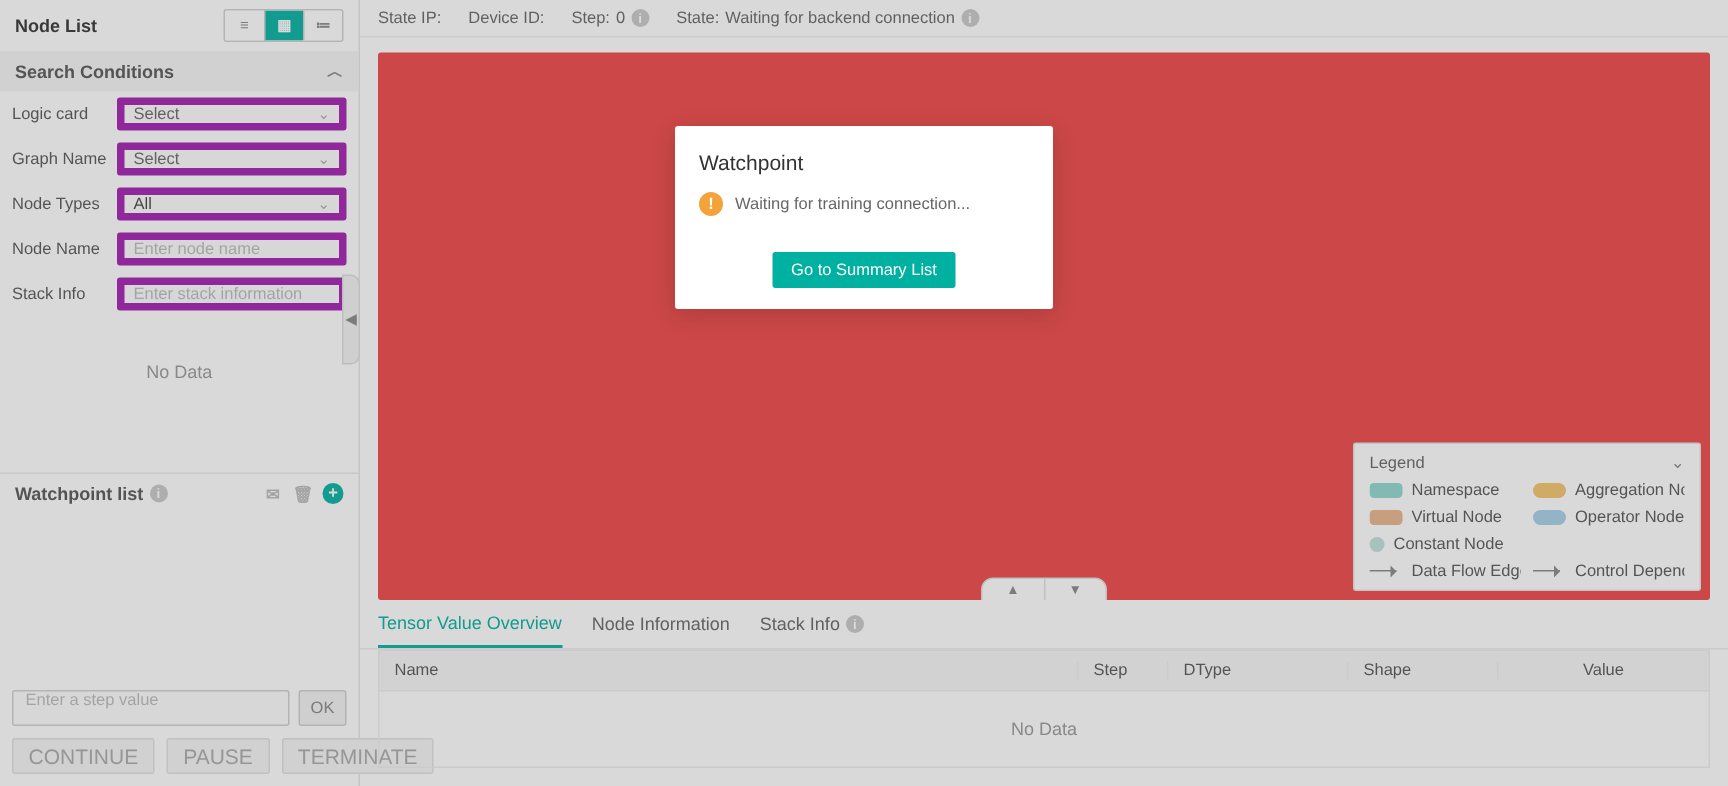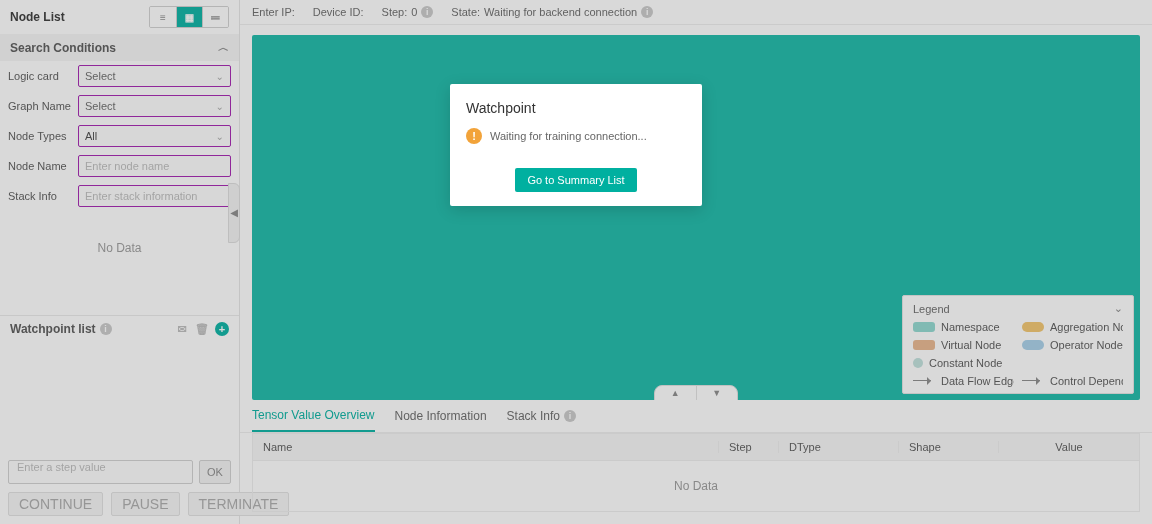--- a/index.html
+++ b/index.html
@@ -11,21 +11,21 @@
   .panel-header { display: flex; align-items: center; justify-content: space-between; padding: 6px 10px; font-size: 12px; font-weight: bold; color: #333; }
   .view-toggle { display: flex; border: 1px solid #d0d0d0; border-radius: 2px; overflow: hidden; }
   .view-btn { width: 26px; height: 20px; display: flex; align-items: center; justify-content: center; background: #fff; cursor: pointer; font-size: 10px; color: #888; }
   .view-btn.active { background: #00b0a0; color: #fff; }
   .view-btn + .view-btn { border-left: 1px solid #d0d0d0; }
   .section-header { display: flex; align-items: center; justify-content: space-between; padding: 6px 10px; background: #f5f5f5; font-weight: bold; color: #555; cursor: pointer; }
   .chev { font-size: 11px; color: #888; }
 
   .form-row { display: flex; align-items: center; padding: 4px 8px; gap: 6px; }
   .form-label { width: 64px; font-size: 11px; color: #555; }
-  .select-box, .text-input { flex: 1; height: 22px; border: 1px solid #a21caf; background: #fdfdfd; border-radius: 2px; display: flex; align-items: center; justify-content: space-between; padding: 0 6px; color: #999; font-size: 11px; position: relative; }
+  .select-box, .text-input { flex: 1; height: 22px; border: 5px solid #a21caf; background: #fdfdfd; border-radius: 2px; display: flex; align-items: center; justify-content: space-between; padding: 0 6px; color: #999; font-size: 11px; position: relative; }
   .select-box .sel-val { color: #666; }
   .select-box .caret { color: #aaa; font-size: 10px; }
   .text-input input { border: none; outline: none; width: 100%; background: transparent; font-size: 11px; color: #333; }
   .text-input input::placeholder { color: #bbb; }
 
   .no-data { text-align: center; color: #999; padding: 30px 0; font-size: 12px; }
 
   .sidebar-spacer { flex: 1; }
 
   .watch-header { display: flex; align-items: center; justify-content: space-between; padding: 6px 10px; border-top: 1px solid #eaeaea; font-weight: bold; color: #555; }
@@ -42,21 +42,21 @@
   .ctrl-row { display: flex; gap: 8px; }
   .ctrl-btn { flex: 0 0 auto; padding: 4px 10px; height: 24px; border: 1px solid #e0e0e0; background: #f5f5f5; color: #aaa; border-radius: 2px; font-size: 14px; cursor: not-allowed; display:flex; align-items:center; justify-content:center; }
 
   
   .main { flex: 1; height: 100%; display: flex; flex-direction: column; position: relative; }
   .topbar { display: flex; align-items: center; gap: 18px; padding: 6px 12px; font-size: 11px; color: #666; border-bottom: 1px solid #eee; }
   .topbar .item { display: flex; align-items: center; gap: 4px; }
   .info-dot { width: 12px; height: 12px; border-radius: 50%; background: #c8c8c8; color: #fff; display: inline-flex; align-items: center; justify-content: center; font-size: 9px; font-weight: bold; cursor: pointer; }
 
   .canvas-wrap { flex: 1; padding: 10px 12px 0 12px; position: relative; }
-  .canvas { width: 100%; height: 100%; background: #14b8a6; border-radius: 2px; position: relative; overflow: hidden; }
+  .canvas { width: 100%; height: 100%; background: #ef4444; border-radius: 2px; position: relative; overflow: hidden; }
 
   .collapse-handle { position: absolute; left: -12px; top: 50%; transform: translateY(-50%); width: 12px; height: 60px; background: #f2f2f2; border: 1px solid #ddd; border-radius: 0 6px 6px 0; display:flex; align-items:center; justify-content:center; color:#888; font-size:10px; cursor:pointer; }
 
   .legend-box { position: absolute; right: 6px; bottom: 6px; width: 232px; background: #fff; border: 1px solid #e5e5e5; border-radius: 2px; padding: 6px 10px; font-size: 11px; color: #555; }
   .legend-title { display: flex; justify-content: space-between; align-items: center; margin-bottom: 6px; color: #666; }
   .legend-grid { display: grid; grid-template-columns: 1fr 1fr; row-gap: 6px; column-gap: 8px; }
   .legend-item { display: flex; align-items: center; gap: 6px; white-space: nowrap; overflow: hidden; text-overflow: ellipsis; }
   .swatch { width: 22px; height: 10px; border-radius: 3px; flex: 0 0 auto; }
   .swatch.ns { background: #8ed8cf; }
   .swatch.agg { background: #f2c46b; border-radius: 5px; }
@@ -184,21 +184,21 @@
         <div class="ctrl-btn">PAUSE</div>
         <div class="ctrl-btn">TERMINATE</div>
       </div>
     </div>
   </div>
 
   <div class="main">
 
     <div class="topbar">
       <div class="item">
-          <span>Enter IP:</span>
+          <span>State IP:</span>
         </div>
       <div class="item">
           <span>Device ID:</span>
         </div>
       <div class="item">
         <span>Step:</span>
         <span>0</span>
         <span class="info-dot">i</span>
       </div>
       <div class="item">

